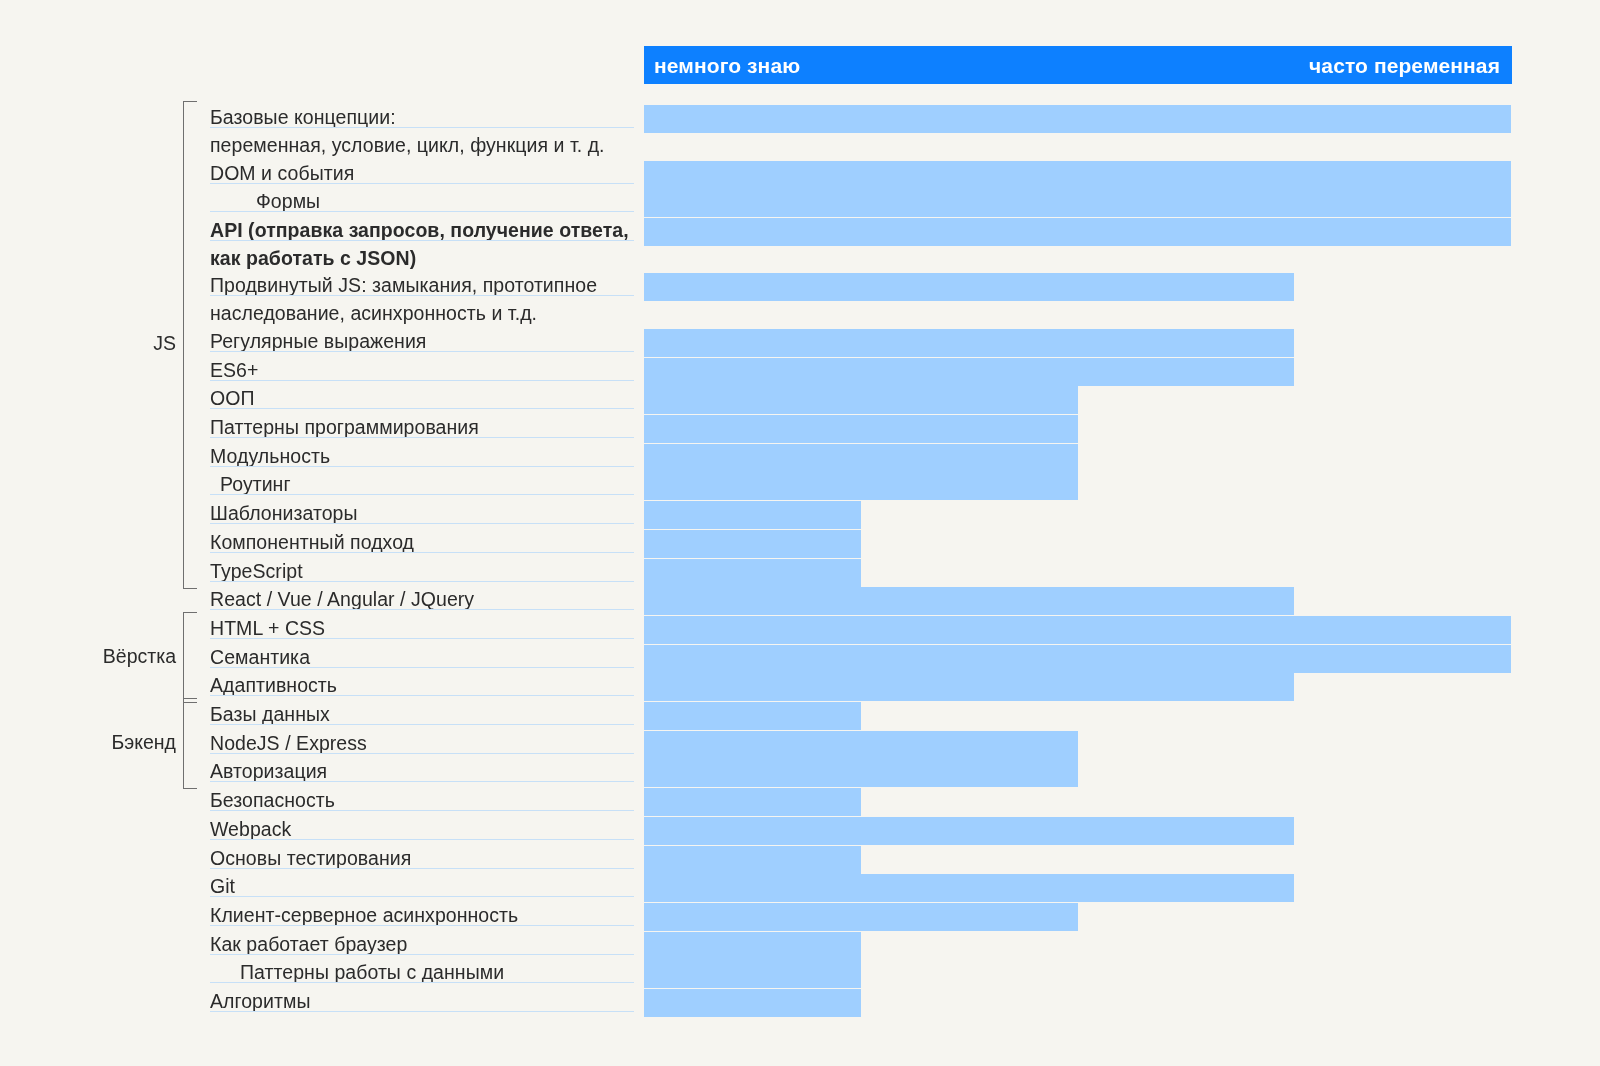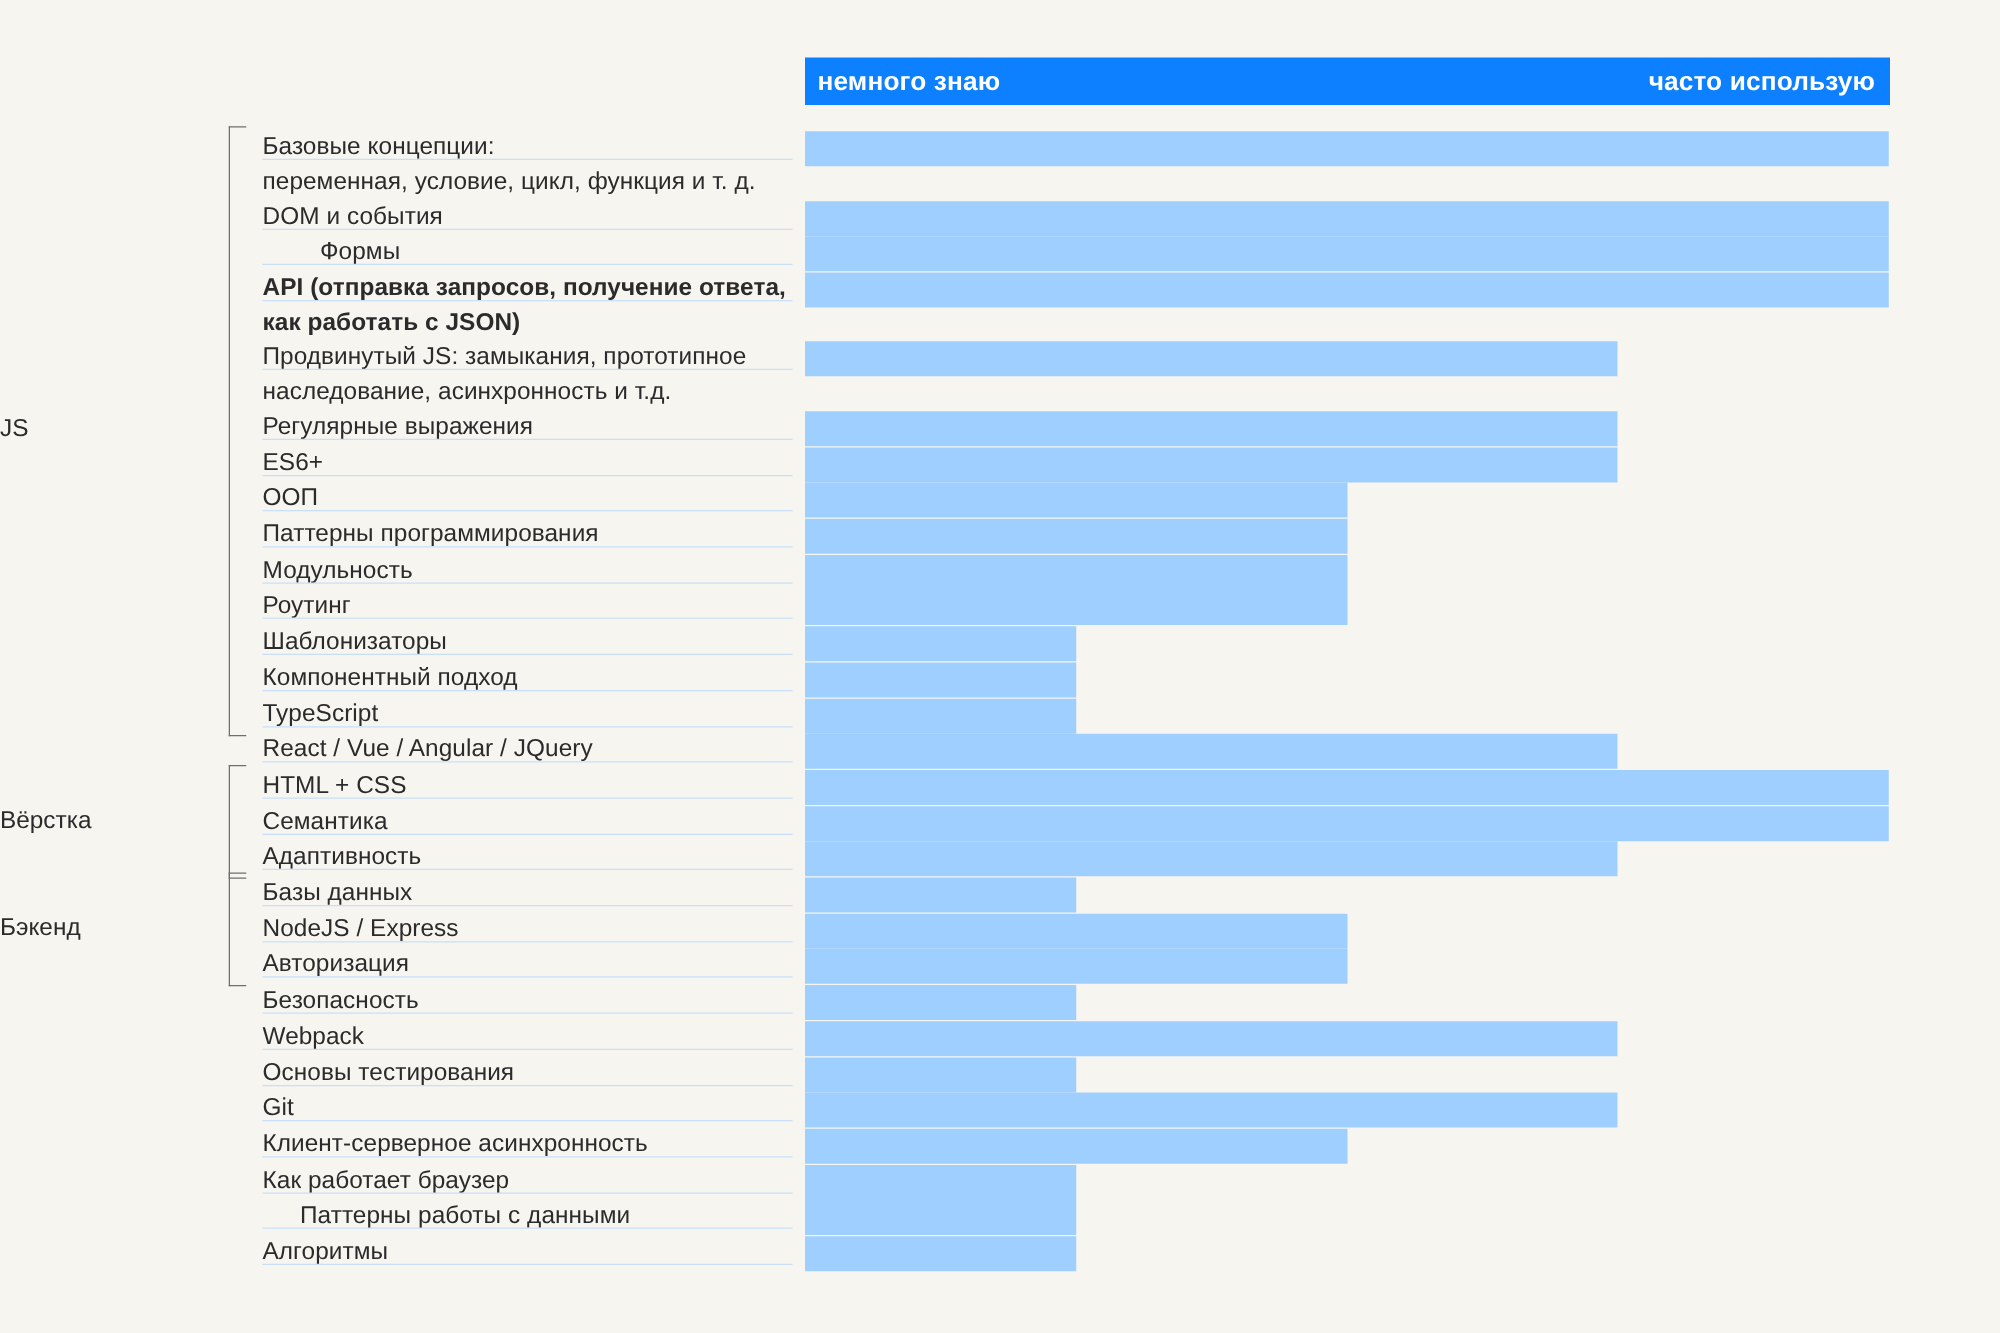--- a/index.html
+++ b/index.html
@@ -99,31 +99,31 @@
     font-size: 19.5px;
     color: #2b2b2b;
     text-align: right;
     white-space: nowrap;
     line-height: 1;
   }
   .group-label-box {
     position: absolute;
     left: 0;
     width: 176px;
-    text-align: left;
+    text-align: right;
   }
 </style>
 </head>
 <body>
 
 <div id="canvas">
 
   <div class="scale-bar">
     <span class="scale-label">немного знаю</span>
-    <span class="scale-label">часто использую</span>
+    <span class="scale-label">часто переменная</span>
   </div>
 
   <div id="groups">
       <div class="bracket" style="top: 101px; height: 487.5px;"></div>
       <div class="group-label group-label-box" style="top: 333.75px;">JS</div>
       <div class="bracket" style="top: 611.9px; height: 91.4px;"></div>
       <div class="group-label group-label-box" style="top: 646.6px;">Вёрстка</div>
       <div class="bracket" style="top: 698px; height: 91.4px;"></div>
       <div class="group-label group-label-box" style="top: 732.7px;">Бэкенд</div>
     </div>
@@ -176,21 +176,21 @@
         <div class="row-label" style="top: -2px;">Паттерны программирования</div>
         <div class="row-rule" style="top: 22px;"></div>
         <div class="bar" title="50" style="width: 434px; top: 0px;"></div>
       </div>
       <div class="row" style="top: 443.7px;">
         <div class="row-label" style="top: -2px;">Модульность</div>
         <div class="row-rule" style="top: 22px;"></div>
         <div class="bar" title="50" style="width: 434px; top: 0px;"></div>
       </div>
       <div class="row" style="top: 472.4px;">
-        <div class="row-label" style="top: -2px;">Роутинг</div>
+        <div class="row-label" style="top: -2px; margin-left: 10px;">Роутинг</div>
         <div class="row-rule" style="top: 22px;"></div>
         <div class="bar" title="50" style="width: 434px; top: 0px;"></div>
       </div>
       <div class="row" style="top: 501.1px;">
         <div class="row-label" style="top: -2px;">Шаблонизаторы</div>
         <div class="row-rule" style="top: 22px;"></div>
         <div class="bar" title="25" style="width: 217px; top: 0px;"></div>
       </div>
       <div class="row" style="top: 529.8px;">
         <div class="row-label" style="top: -2px;">Компонентный подход</div>

